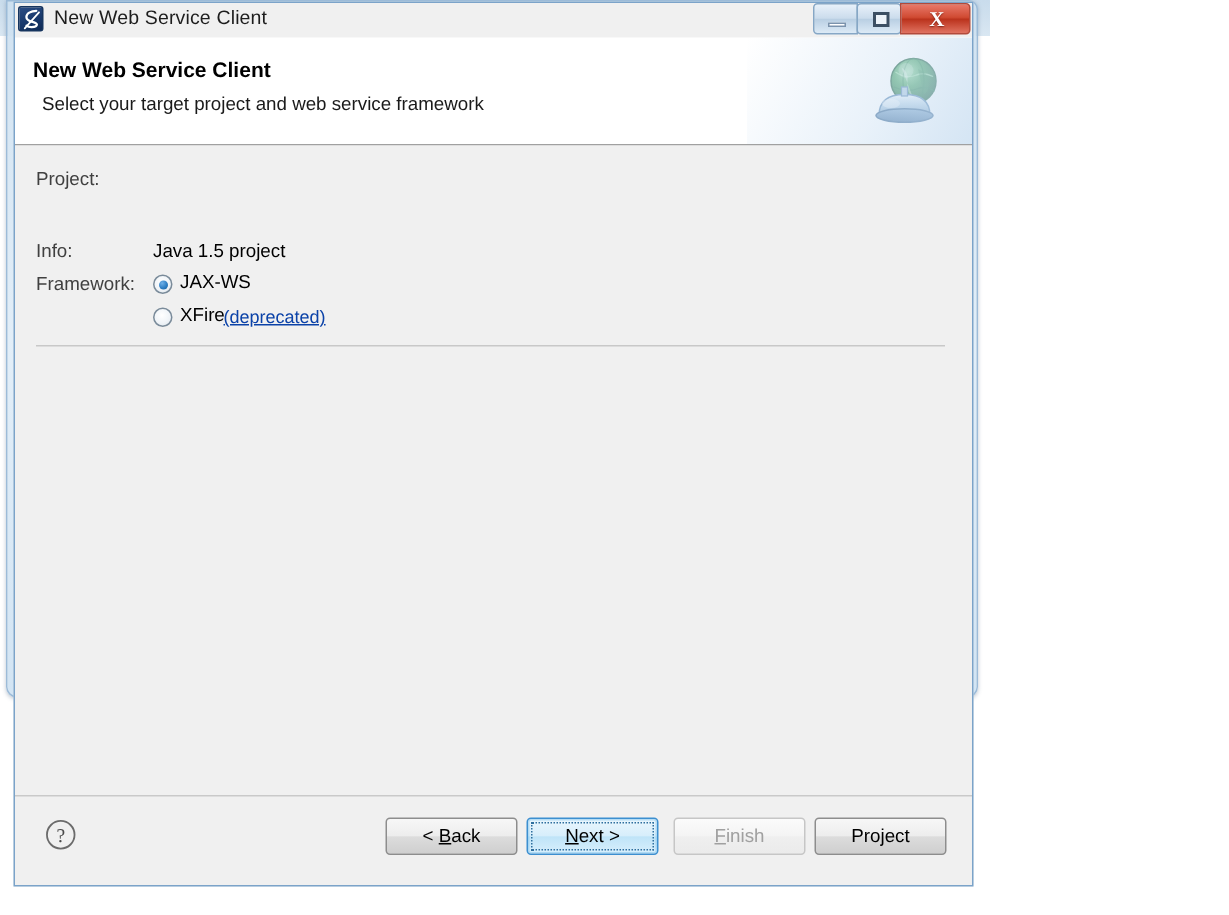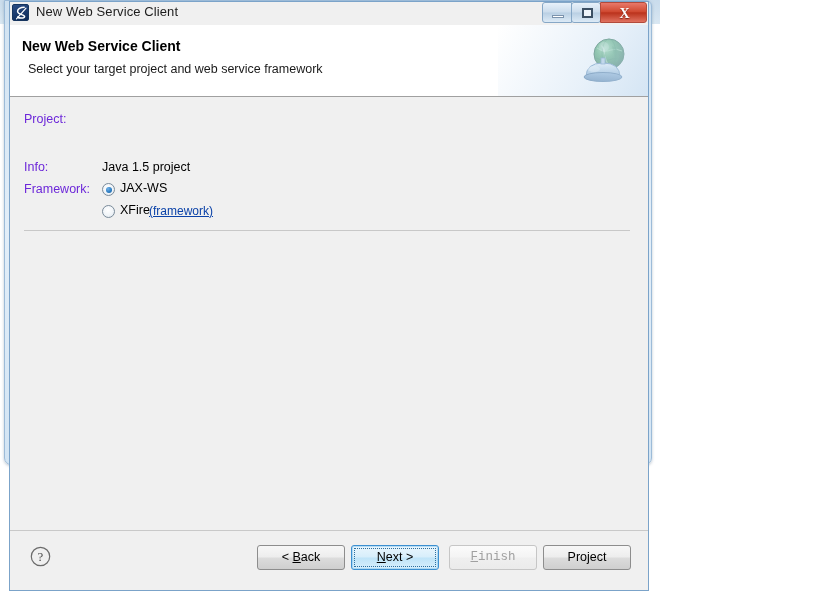--- a/index.html
+++ b/index.html
@@ -178,21 +178,21 @@
   .form {
     position: absolute;
     left: 0; top: 72px;
     width: 638px;
     height: 420px;
     background: #f0f0f0;
   }
   .lbl {
     position: absolute;
     font-size: 12.5px;
-    color: #6d28d9;
+    color: #404040;
     white-space: nowrap;
   }
   .lbl-project   { left: 14px; top: 15px; }
   .lbl-info      { left: 14px; top: 63px; }
   .lbl-framework { left: 14px; top: 85px; }
 
   .value-info {
     position: absolute;
     left: 92px; top: 63px;
     font-size: 12.5px;
@@ -313,21 +313,20 @@
     position: absolute;
     left: 2px; top: 2px;
     right: 2px; bottom: 2px;
     border: 1px dotted #2e6f9e;
     pointer-events: none;
   }
   .btn-finish { left: 439px;
     border-color: #c6c6c6;
     color: #a0a0a0;
     background: linear-gradient(180deg, #fbfbfb 0%, #f4f4f4 48%, #efefef 52%, #ebebeb 100%);
-    font-family: Liberation Mono, monospace;
   }
   .btn-cancel { left: 533px; }
 
   .mnem { text-decoration: underline; }
 </style>
 </head>
 <body>
 
 <div id="screen">
 
@@ -428,21 +427,21 @@
 
         <div class="radio-row radio-jaxws">
           <span class="radio on"></span>
           <span class="radio-label">JAX-WS</span>
         </div>
 
         <div class="radio-row radio-xfire">
           <span class="radio"></span>
           <span class="radio-label">XFire</span>
         </div>
-        <div class="link link-deprecated">(framework)</div>
+        <div class="link link-deprecated">(deprecated)</div>
 
         <div class="separator"></div>
       </div>
 
       <div class="btnbar">
         <div class="help-icon">
           <svg width="21" height="21" viewBox="0 0 21 21">
             <circle cx="10.5" cy="10.5" r="9.2" fill="none" stroke="#6b6b6b" stroke-width="1.2"></circle>
             <text x="10.5" y="15" text-anchor="middle" font-family="Liberation Serif, serif" font-size="13" fill="#4a4a4a">?</text>
           </svg>

